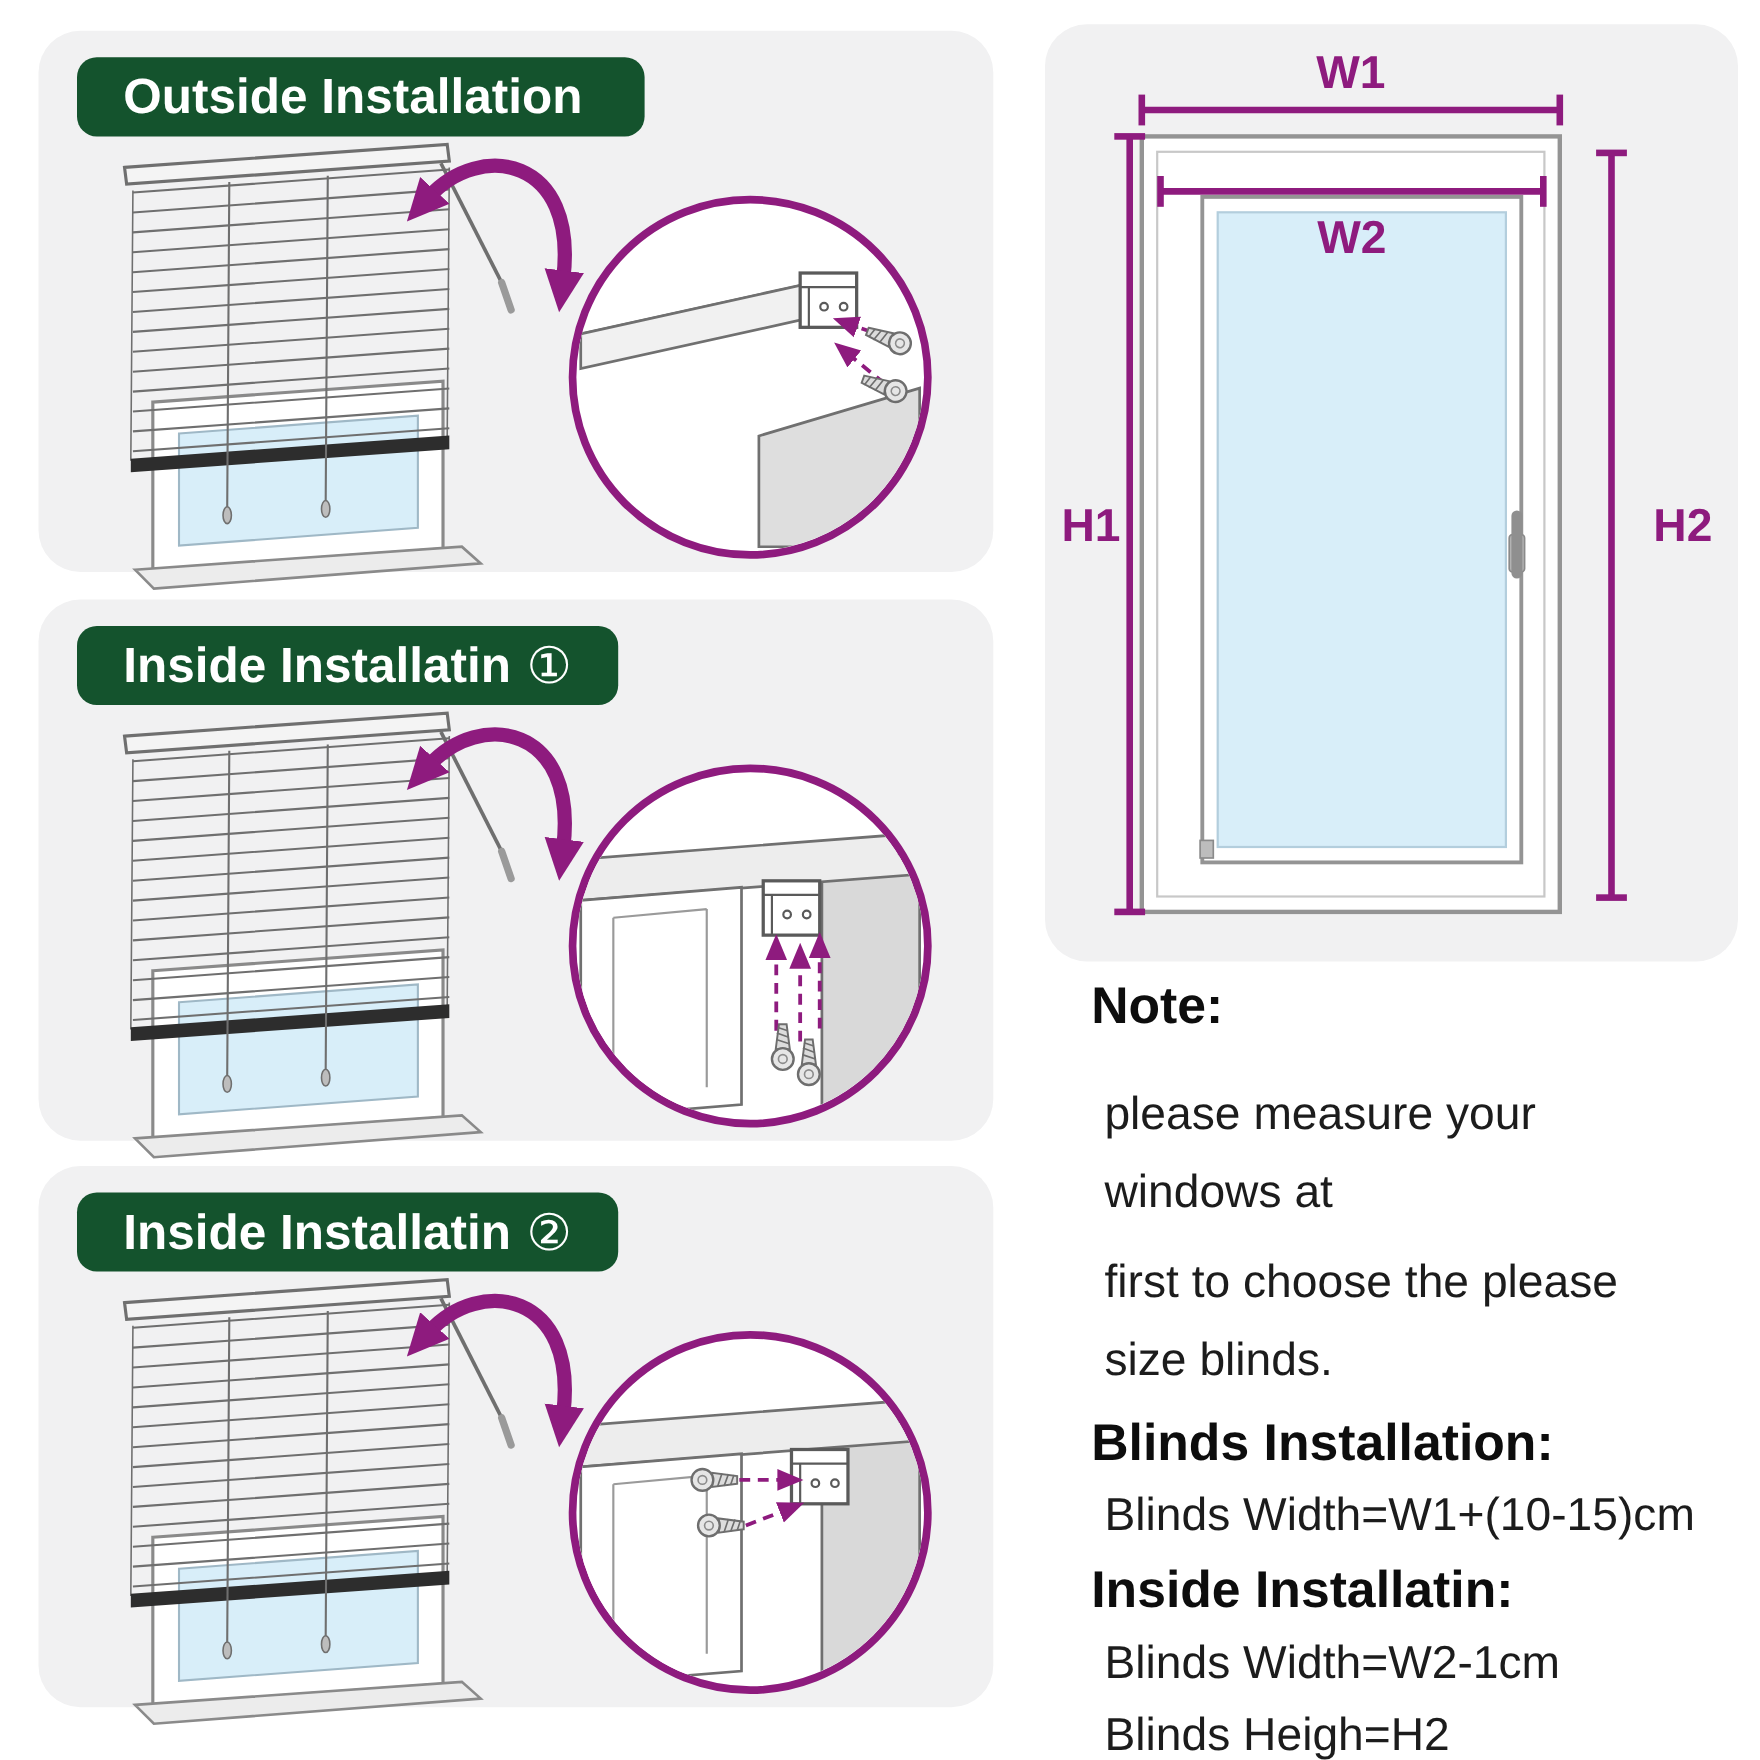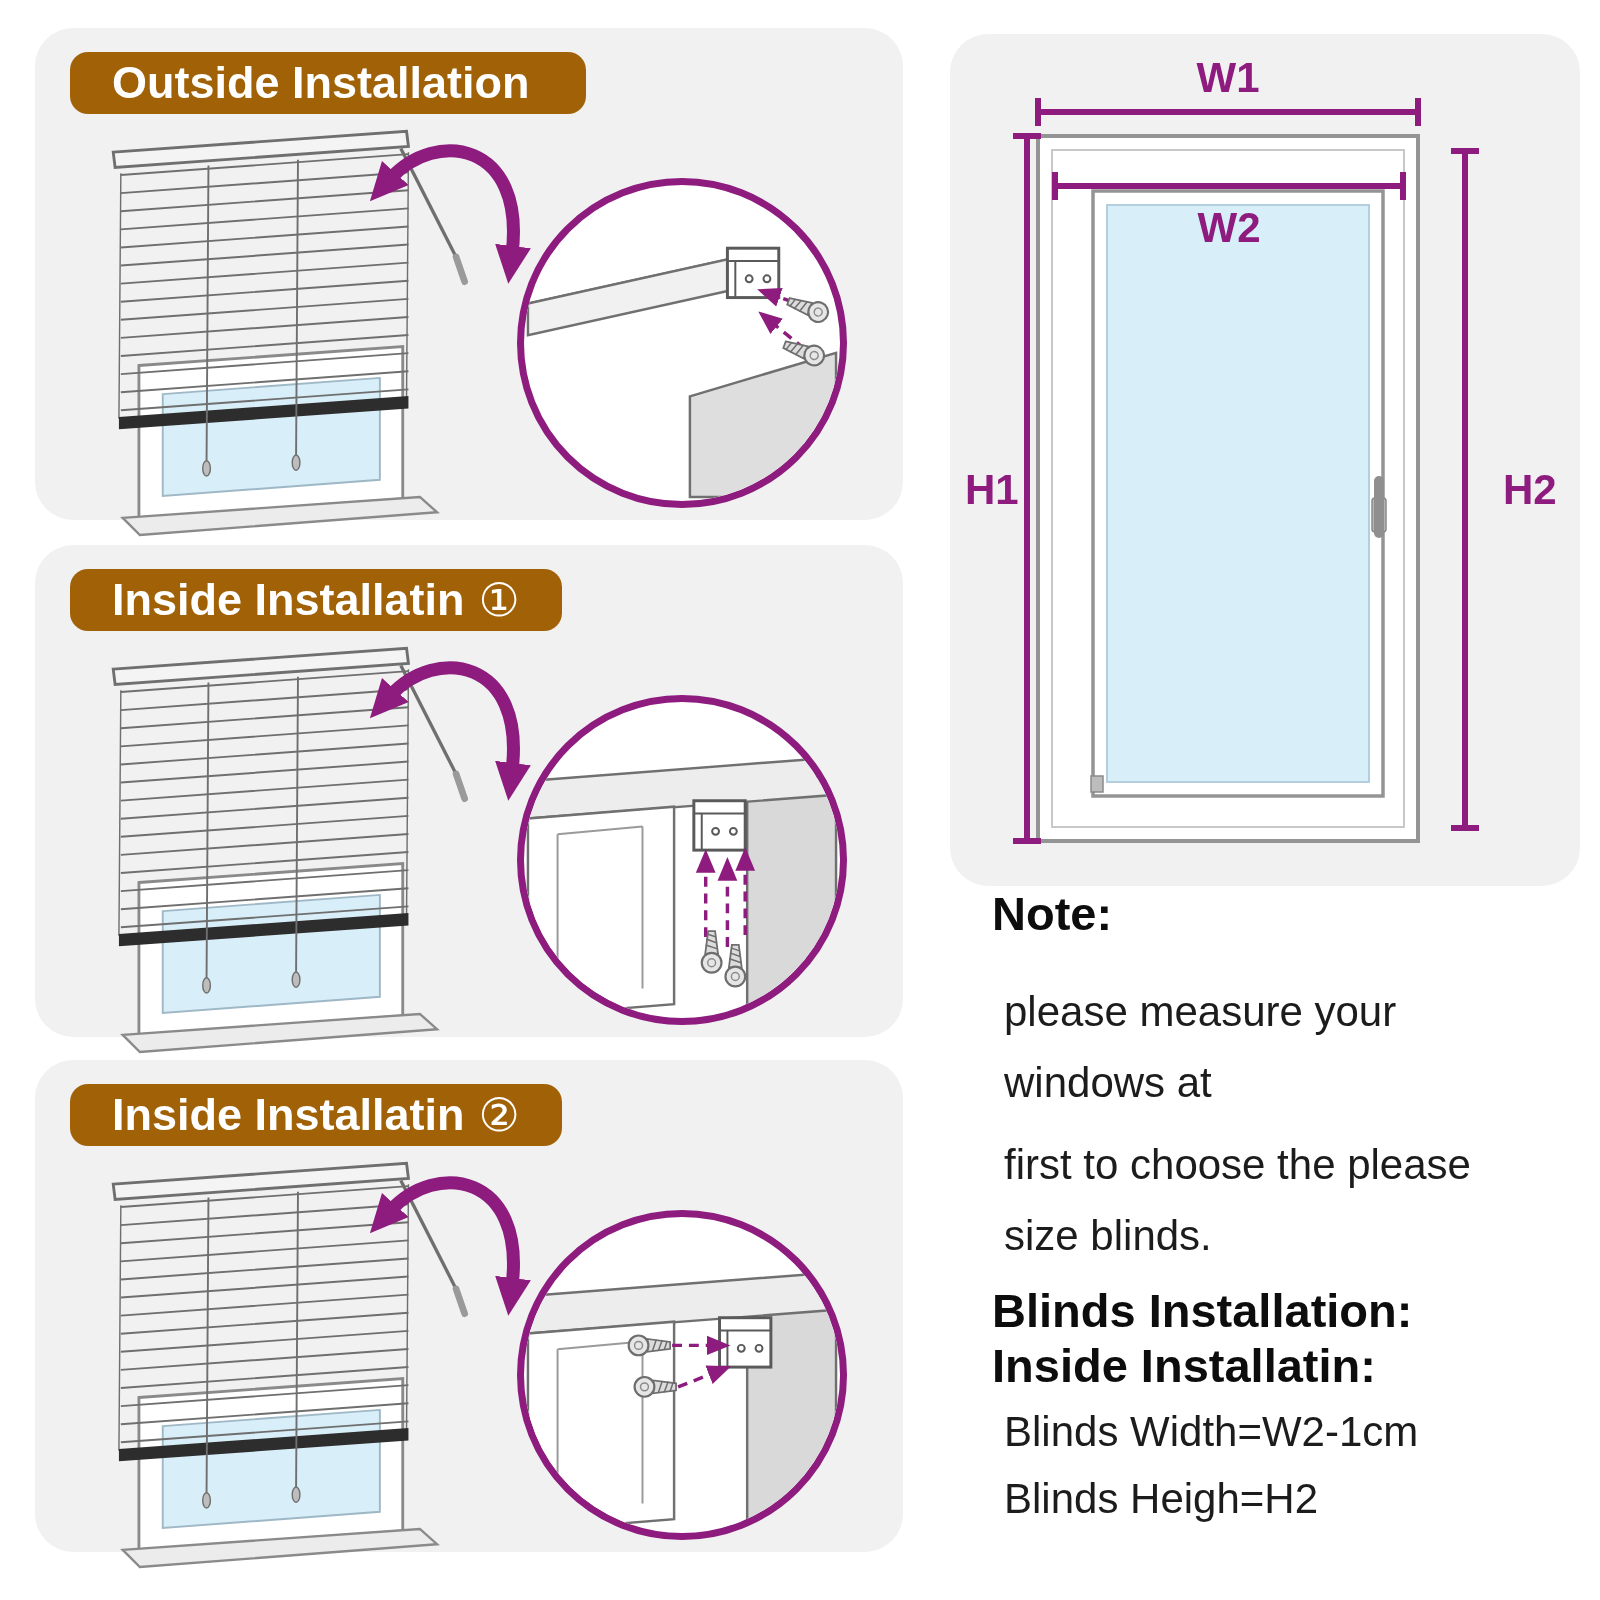--- a/index.html
+++ b/index.html
@@ -4,23 +4,23 @@
 <style>
   *{margin:0;padding:0;box-sizing:border-box}
   html,body{width:1600px;height:1600px}
   body{position:relative;background:#ffffff;font-family:"Liberation Sans",sans-serif;color:#111;overflow:hidden}
   svg{overflow:visible;display:block}
 
   .panel{position:absolute;background:#f1f1f2;border-radius:38px}
   #panel-outside{left:35px;top:28px;width:868px;height:492px}
   #panel-inside1{left:35px;top:545px;width:868px;height:492px}
   #panel-inside2{left:35px;top:1060px;width:868px;height:492px}
-  #panel-right{left:950px;top:34px;width:630px;height:852px}
-
-  .pill{position:absolute;left:35px;top:24px;height:62px;padding:0 42px;background:#a16207;
+  #panel-right{left:950px;top:22px;width:630px;height:852px}
+
+  .pill{position:absolute;left:35px;top:24px;height:72px;padding:0 42px;background:#14532d;
         border-radius:18px;display:flex;align-items:center;gap:14px;color:#fff;
         font-weight:700;font-size:45px;white-space:nowrap}
   .pill .badge{font-size:46px;font-weight:400}
 
   .blinds{position:absolute;left:45px;top:88px;width:375px;height:400px}
   .arrow{position:absolute;left:322px;top:96px;width:212px;height:200px}
   .circle{position:absolute;left:482px;top:150px;width:330px;height:330px;border:7px solid #8E1B7E;
           border-radius:50%;background:#fff;overflow:hidden}
   .circle svg{width:100%;height:100%;overflow:hidden}
 
@@ -214,17 +214,18 @@
     <text class="dim-label" x="538" y="458" text-anchor="start">H2</text>
   </svg>
 </section>
 
 <div class="textcol">
   <h2 id="note-h">Note:</h2>
   <p class="npara">please measure your windows at</p>
   <p class="npara">first to choose the please size blinds.</p>
 
   <h2 class="sect-h">Blinds Installation:</h2>
+  <p class="formula">Blinds Width=W1+(10-15)cm</p>
 
   <h2 class="sect-h">Inside Installatin:</h2>
   <p class="formula">Blinds Width=W2-1cm</p>
   <p class="formula">Blinds Heigh=H2</p>
 </div>
 
 </body></html>

